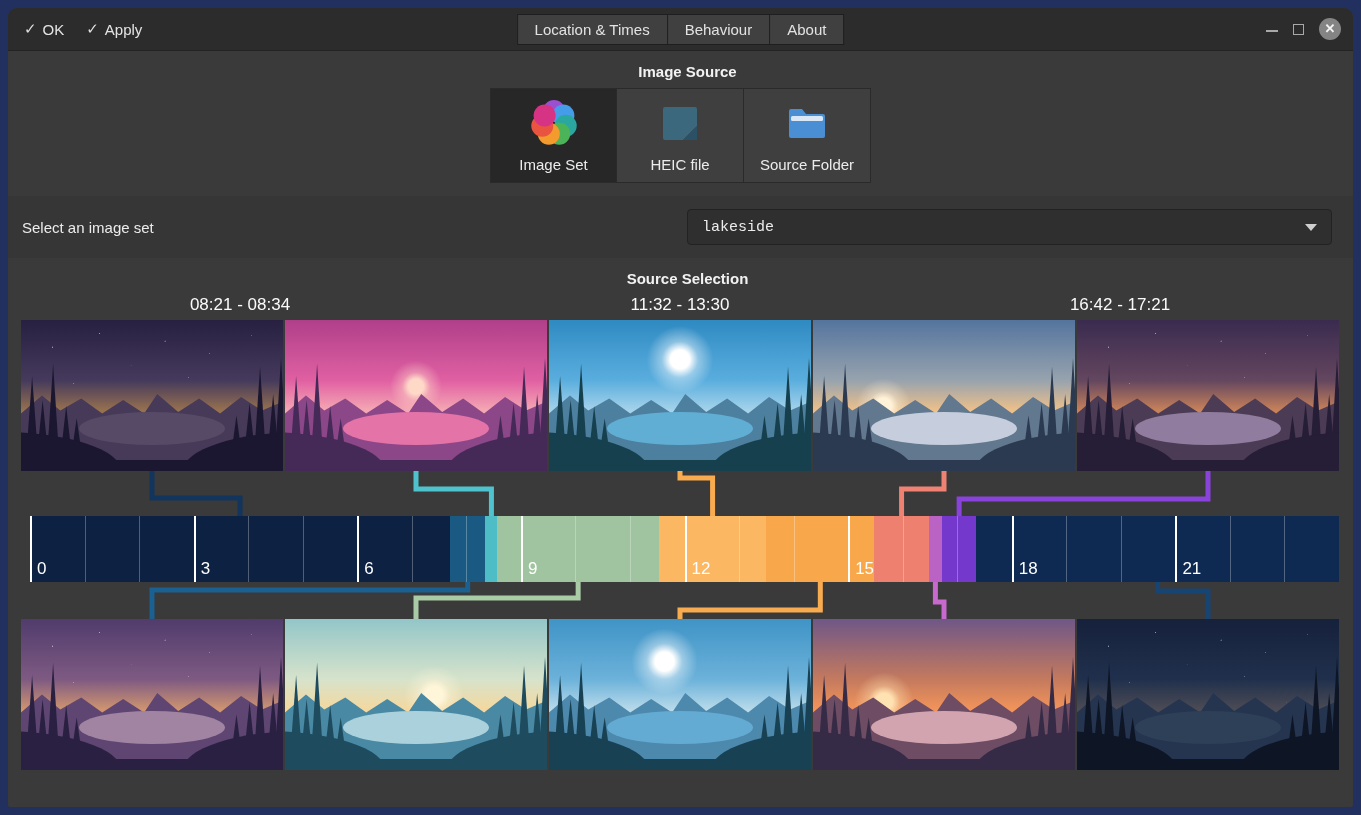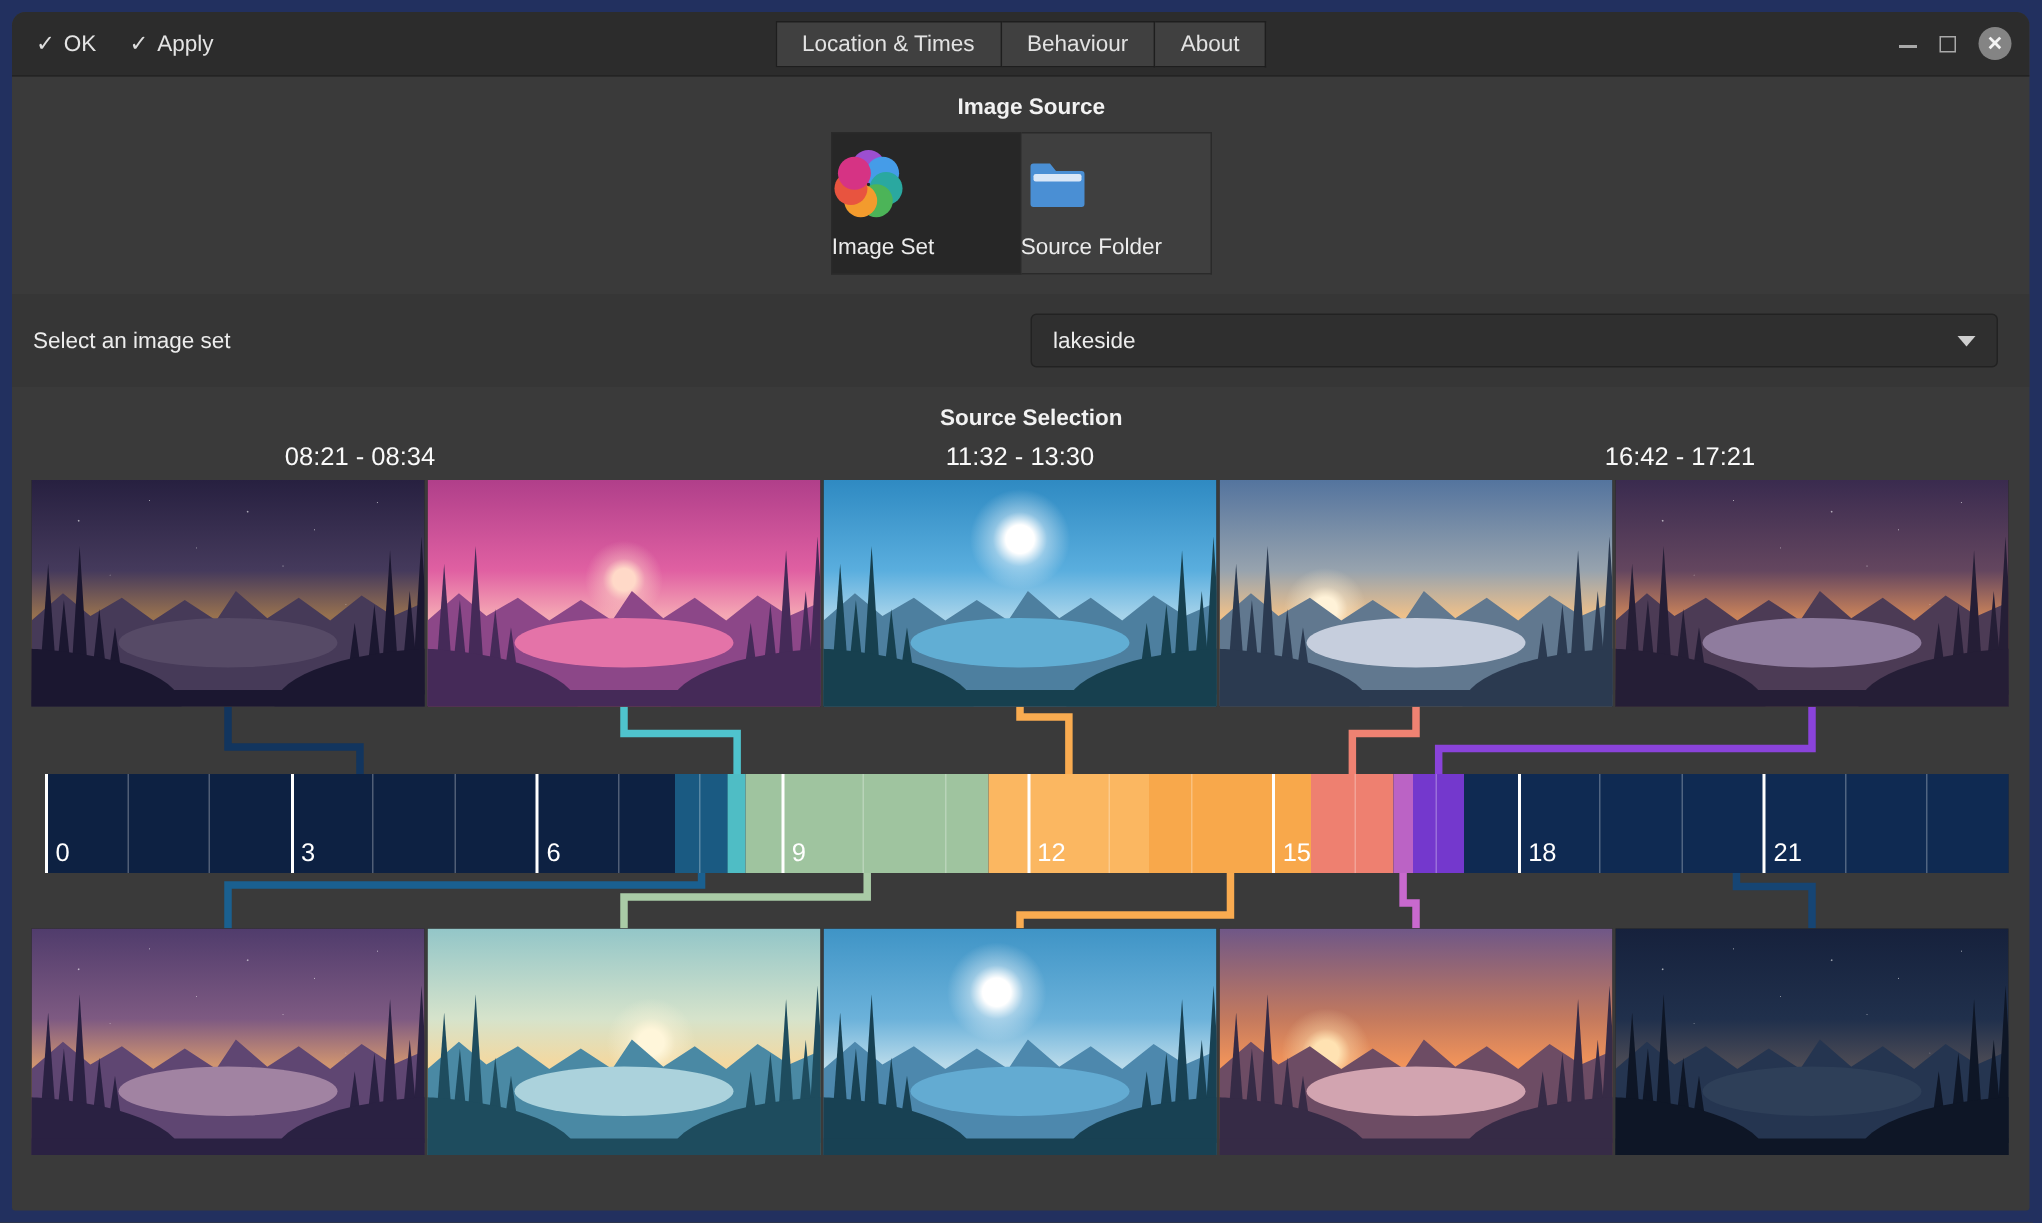--- a/index.html
+++ b/index.html
@@ -25,31 +25,31 @@
   .wc-min { width:12px; height:12px; border-bottom:2px solid #a9a9a9; margin-top:-6px; }
   .wc-max { width:11px; height:11px; border:1.5px solid #a9a9a9; }
   .wc-close { width:22px; height:22px; border-radius:50%; background:#848484; color:#f4f4f4;
               font-size:13px; font-weight:bold; line-height:22px; text-align:center; }
 
   
   .section-header { font-weight:bold; color:#f2f2f2; font-size:15px; margin:12px 0 0 14px; height:16px;text-align:center; }
 
   .source-options { display:flex; justify-content:center; margin-top:9px; }
   .source-option { width:127px; height:95px; background:#3f3f3f; border:1px solid #2a2a2a; border-left-width:0;
-                   display:flex; flex-direction:column; align-items:flex-start; justify-content:center;
+                   display:flex; flex-direction:column; align-items:center; justify-content:center;
                    gap:9px; color:#ececec; font-size:15px; cursor:pointer; }
   .source-option:first-child { border-left-width:1px; }
   .source-option.selected { background:#272727; }
 
   .select-row { margin-top:13px; background:#363636; height:62px; display:flex; align-items:center;
                 padding:0 21px 0 14px; }
   .select-label { color:#ececec; font-size:15px; }
   .dropdown { margin-left:auto; width:645px; height:36px; background:#2f2f2f; border:1px solid #222;
               border-radius:4px; display:flex; align-items:center; padding:0 14px; color:#ececec;
-              font-size:15px; cursor:pointer; }
+              font-size:15px; cursor:pointer;font-family:Liberation Mono, monospace; }
   .dd-arrow { margin-left:auto; width:0; height:0; border-left:6px solid transparent;
               border-right:6px solid transparent; border-top:7px solid #cfcfcf; }
 
   
   .label-row { display:flex; gap:2px; margin:6px 14px 0 13px; height:26px; }
   .label-row.bottom { margin-top:3px; }
   .label-row span { flex:1; text-align:center; color:#fafafa; font-size:17px; line-height:26px; }
 
   .thumb-row { display:flex; gap:2px; margin:2px 14px 0 13px; height:151px; }
   .thumb-row.bottom { margin-top:0; }
@@ -122,20 +122,27 @@
       <svg width="48" height="48" viewBox="0 0 48 48">
         <circle cx="24" cy="12" r="11" fill="#9c4fd0"></circle>
         <circle cx="33.4" cy="16.5" r="11" fill="#459ce8"></circle>
         <circle cx="35.7" cy="26.7" r="11" fill="#2aa8a0"></circle>
         <circle cx="29.2" cy="34.8" r="11" fill="#4cb458"></circle>
         <circle cx="18.8" cy="34.8" r="11" fill="#f39b2d"></circle>
         <circle cx="12.3" cy="26.7" r="11" fill="#e8543f"></circle>
         <circle cx="14.6" cy="16.5" r="11" fill="#d63384"></circle>
       </svg>
       <span>Image Set</span>
+    </div>
+    <div class="source-option">
+      <svg width="48" height="48" viewBox="0 0 48 48">
+        <path d="M9,8 H39 a2,2 0 0 1 2,2 V27 L27,41 H9 a2,2 0 0 1 -2,-2 V10 a2,2 0 0 1 2,-2 z" fill="#3c687e"></path>
+        <path d="M41,27 L27,41 L41,41 z" fill="#2a5165"></path>
+      </svg>
+      <span>HEIC file</span>
     </div>
     <div class="source-option">
       <svg width="48" height="48" viewBox="0 0 48 48">
         <path d="M6,12 a2,2 0 0 1 2,-2 H19 l4,5 H40 a2,2 0 0 1 2,2 V37 a2,2 0 0 1 -2,2 H8 a2,2 0 0 1 -2,-2 z" fill="#4a8fd4"></path>
         <rect x="8" y="17" width="32" height="5" rx="1.5" fill="#d9e7f7"></rect>
       </svg>
       <span>Source Folder</span>
     </div>
   </div>
 

